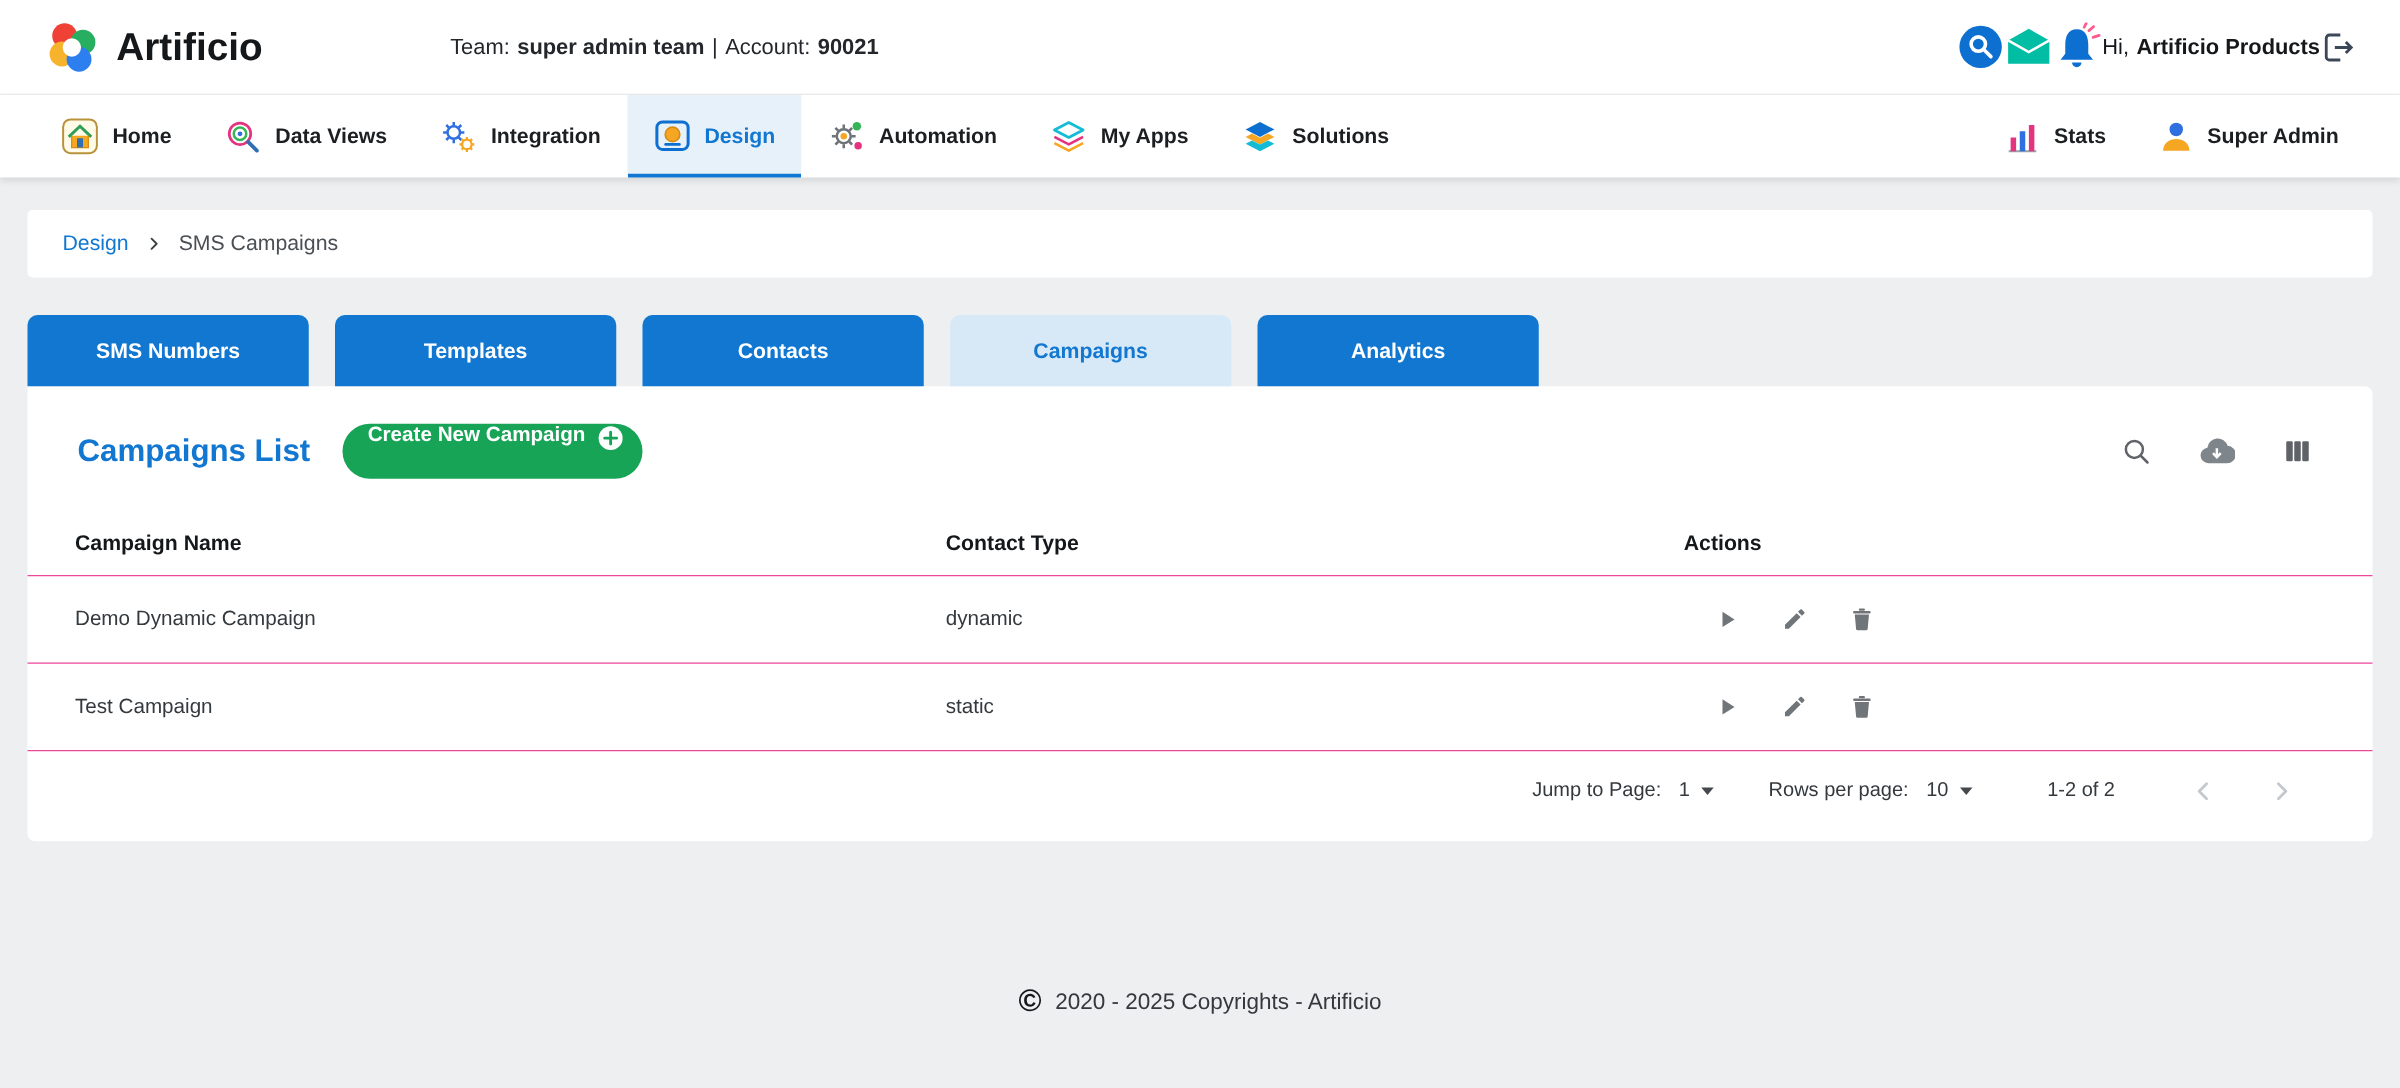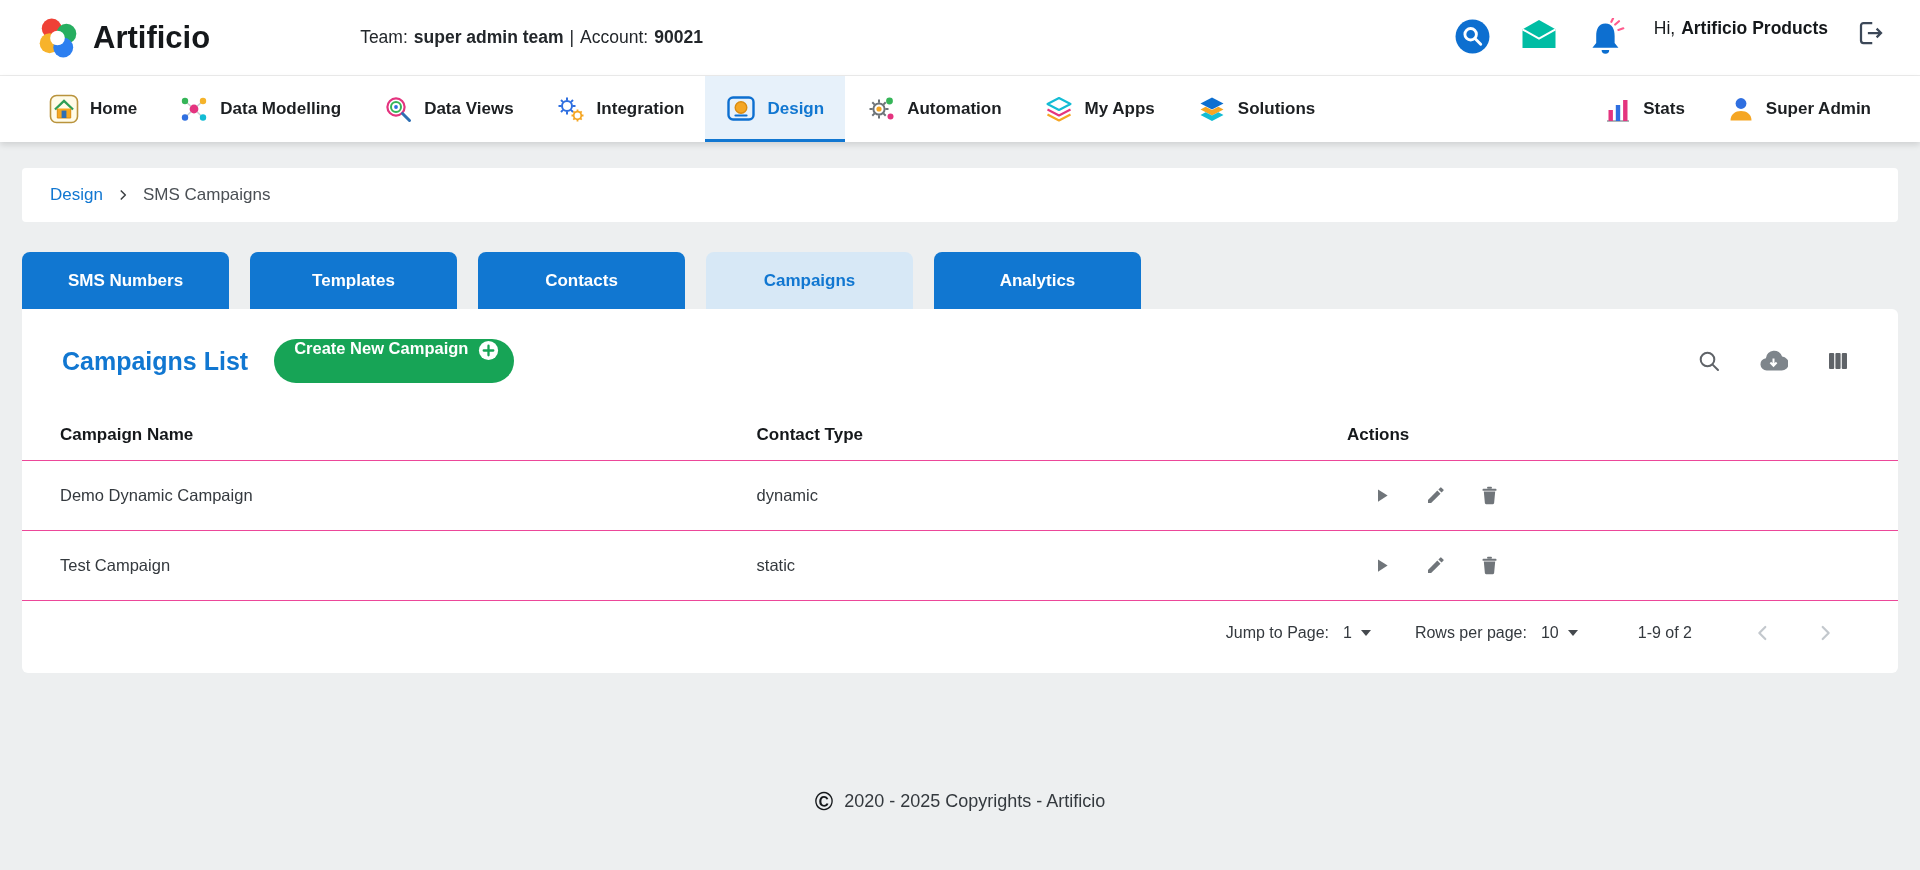--- a/index.html
+++ b/index.html
@@ -8,36 +8,36 @@
     font-family: "Liberation Sans", sans-serif;
     background: #edeff0;
     color: #2b2f33;
     overflow: hidden;
   }
   
   .topbar { height: 76px; background: #fff; display: flex; align-items: center; padding: 0 34px 0 36px; border-bottom: 1px solid #ececec; }
   .brand { display: flex; align-items: center; gap: 13px; cursor: pointer; }
   .brand-name { font-size: 31px; font-weight: 800; color: #15181b; }
   .team-info { margin-left: 150px; display: flex; gap: 6px; font-size: 17.5px; color: #23272b; align-items: flex-end; }
-  .topbar-right { margin-left: auto; display: flex; align-items: flex-start; gap: 28px; }
+  .topbar-right { margin-left: auto; display: flex; align-items: center; }
   .icon-btn { display: inline-flex; align-items: center; justify-content: center; }
   .clickable { cursor: pointer; }
   .greeting { display: flex; gap: 6px; font-size: 17.5px; color: #15181b; }
   
   .mainnav { height: 66px; background: #fff; display: flex; align-items: stretch; padding: 0 28px; box-shadow: 0 3px 6px rgba(0,0,0,.12); position: relative; }
   .nav-item { display: flex; align-items: center; gap: 11px; padding: 0 21px; font-size: 17px; font-weight: 700; color: #1c1f22; cursor: pointer; white-space: nowrap; text-align: center; }
   .nav-item.active { background: #e7f1fa; color: #1177d1; box-shadow: inset 0 -3px 0 #1177d1; }
   .nav-spacer { flex: 1; }
   
   .breadcrumb { margin: 26px 22px 0; height: 54px; background: #fff; border-radius: 4px; display: flex; align-items: center; gap: 13px; padding: 0 28px; font-size: 17px; }
   .crumb-link { color: #1177d1; cursor: pointer; }
   .crumb-current { color: #4a4f54; }
   
   .tabs { margin: 30px 22px 0; display: flex; gap: 21px; }
-  .tab { width: 207px; height: 57px; border: none; border-radius: 8px 8px 0 0; background: #1177d1; color: #fff; font-family: inherit; font-size: 17px; font-weight: 700; cursor: pointer; }
+  .tab { width: 225px; height: 57px; border: none; border-radius: 8px 8px 0 0; background: #1177d1; color: #fff; font-family: inherit; font-size: 17px; font-weight: 700; cursor: pointer; }
   .tab.active { background: #d7e8f6; color: #1177d1; }
   
   .card { margin: 0 22px; background: #fff; border-radius: 0 6px 6px 6px; padding-bottom: 8px; }
   .card-head { display: flex; align-items: center; padding: 30px 48px 26px 40px; }
   .card-title { font-size: 25px; font-weight: 700; color: #1177d1; }
   .create-btn { margin-left: 26px; height: 44px; display: flex; align-items: flex-start; gap: 9px; padding: 0 14px 0 20px; background: #17a456; border: none; border-radius: 22px; color: #fff; font-family: inherit; font-size: 16.5px; font-weight: 600; cursor: pointer; }
   .toolbar { margin-left: auto; display: flex; align-items: center; gap: 38px; }
   
   .tbl-header, .tbl-row { display: grid; grid-template-columns: 38.7% 32.8% auto; align-items: center; padding: 0 38px; border-bottom: 1px solid #ec4899; }
   .tbl-header { height: 52px; font-size: 17px; font-weight: 700; color: #15181b; }
@@ -121,35 +121,20 @@
         <svg width="30" height="30" viewBox="0 0 30 30">
           <rect x="1.5" y="1.5" width="27" height="27" rx="6" fill="#fffbe8" stroke="#b9933c" stroke-width="1.6"></rect>
           <path d="M6 15.5 L15 7 L24 15.5" fill="none" stroke="#2f9e57" stroke-width="2.4"></path>
           <path d="M8.3 14.5 V24 H21.7 V14.5" fill="#f6a821" stroke="#d98c12"></path>
           <rect x="12.6" y="16.6" width="4.8" height="7.4" fill="#2f6fb3"></rect>
         </svg>
       </span>
       <span>Home</span>
     </div>
 
-    <div class="nav-item">
-      <span class="icon-btn">
-        <svg width="30" height="30" viewBox="0 0 30 30">
-          <g stroke="#c9ced2" stroke-width="1.6">
-              <path d="M15 15 L6 7 M15 15 L24 7 M15 15 L6 23.5 M15 15 L24 23.5"></path>
-            </g>
-          <circle cx="15" cy="15" r="4.4" fill="#e4347f"></circle>
-          <circle cx="6" cy="7" r="3.2" fill="#35b558"></circle>
-          <circle cx="24" cy="7" r="3.2" fill="#f5b32a"></circle>
-          <circle cx="6" cy="23.5" r="3.2" fill="#2f6fe0"></circle>
-          <circle cx="24" cy="23.5" r="3.2" fill="#13bcd4"></circle>
-        </svg>
-      </span>
-      <span>Data Modelling</span>
-    </div>
 
     <div class="nav-item">
       <span class="icon-btn">
         <svg width="30" height="30" viewBox="0 0 30 30">
           <circle cx="13" cy="13" r="8.6" fill="none" stroke="#e4347f" stroke-width="2.2"></circle>
           <circle cx="13" cy="13" r="5" fill="none" stroke="#35b558" stroke-width="2"></circle>
           <circle cx="13" cy="13" r="1.9" fill="#2f6fe0"></circle>
           <path d="M19.5 19.5 L26.5 26.5" stroke="#2f6fb3" stroke-width="3" stroke-linecap="round"></path>
         </svg>
       </span>
@@ -358,21 +343,21 @@
       <span>Jump to Page:</span>
       <span class="select">
         <span>1</span>
         <i class="caret"></i>
       </span>
       <span class="ml44">Rows per page:</span>
       <span class="select">
         <span>10</span>
         <i class="caret"></i>
       </span>
-      <span class="ml60">1-9 of 2</span>
+      <span class="ml60">1-2 of 2</span>
       <span class="pg-btn ml60">
         <svg width="22" height="22" viewBox="0 0 24 24" fill="none" stroke="#c3c8cd" stroke-width="2.4" stroke-linecap="round" stroke-linejoin="round">
             <path d="M14.5 5.5 L8 12 L14.5 18.5"></path>
           </svg>
       </span>
       <span class="pg-btn ml40">
         <svg width="22" height="22" viewBox="0 0 24 24" fill="none" stroke="#c3c8cd" stroke-width="2.4" stroke-linecap="round" stroke-linejoin="round">
             <path d="M9.5 5.5 L16 12 L9.5 18.5"></path>
           </svg>
       </span>

